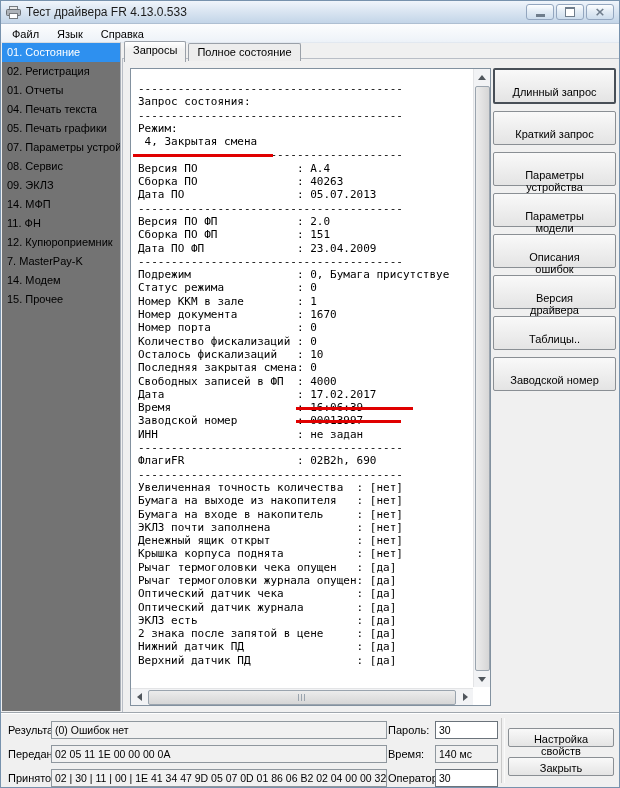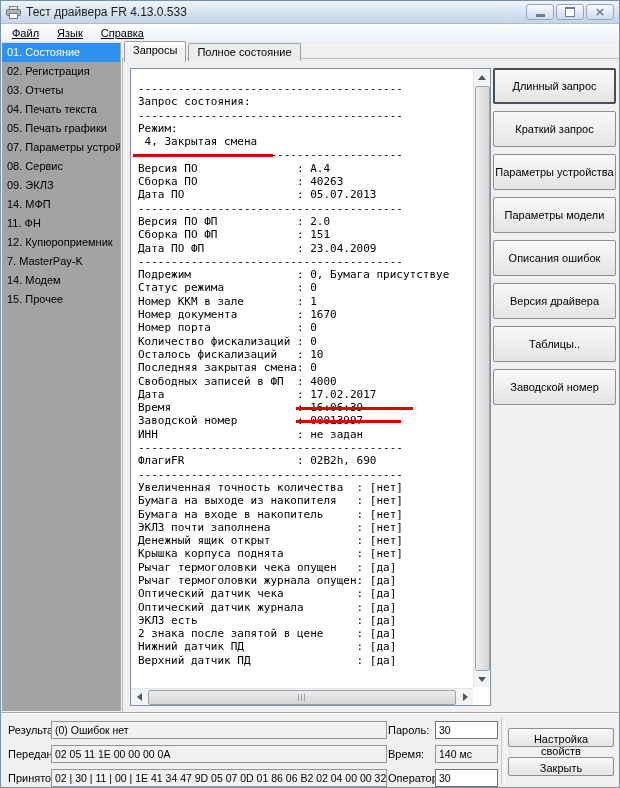--- a/index.html
+++ b/index.html
@@ -12,24 +12,24 @@
   .title-text{margin-left:5px;font-size:12px;color:#1c1c1c;}
   .win-controls{margin-left:auto;display:flex;gap:2px;}
   .wbtn{width:28px;height:16px;border:1px solid #93a6bf;border-radius:3px;
     background:linear-gradient(#fdfeff,#e3ecf5 45%,#cddded);display:flex;align-items:center;
     justify-content:center;padding:0;cursor:default;}
   .g-min{width:9px;height:3px;background:#6f7d8c;margin-top:7px;}
   .g-max{width:8px;height:7px;border:1px solid #6f7d8c;border-top:2px solid #6f7d8c;background:#fff;}
   .g-close{font-size:13px;font-weight:bold;color:#6f7d8c;line-height:14px;font-family:"DejaVu Sans",sans-serif;}
   
   .menubar{height:18px;background:linear-gradient(#fcfdfe,#edf2f8);display:flex;
-    align-items:center;padding-left:2px;border-bottom:1px solid #e2e8f0;text-decoration:underline;}
+    align-items:flex-end;padding-left:2px;border-bottom:1px solid #e2e8f0;}
   .menu-item{padding:2px 9px;}
   
-  .sidebar{position:absolute;left:1px;top:41px;width:118px;height:668px;background:#a3a3a3;
+  .sidebar{position:absolute;left:1px;top:41px;width:118px;height:668px;background:#737373;
     border-right:1px solid #a8aeb6;border-top:1px solid #d8dce0;overflow:hidden;}
   .side-item{height:19px;line-height:19px;padding-left:5px;white-space:nowrap;overflow:hidden;}
   .side-item.selected{background:#2e90ef;color:#fff;}
   
   .tabstrip{position:absolute;left:123px;top:40px;display:flex;z-index:3;}
   .tab{height:15px;line-height:15px;padding:1px 8px;border:1px solid #9aa0a8;border-bottom:none;
     border-radius:2px 2px 0 0;background:#ededed;margin-right:2px;margin-top:2px;}
   .tab.active{margin-top:0;height:18px;background:linear-gradient(#ffffff,#f0f0f0 40%);}
   .tabpage{position:absolute;left:121px;top:57px;width:496px;height:653px;
     border:1px solid #b9bec6;background:#f0f0f0;}
@@ -46,23 +46,23 @@
   .tri-left{width:0;height:0;border-top:4px solid transparent;border-bottom:4px solid transparent;border-right:5px solid #50565c;}
   .tri-right{width:0;height:0;border-top:4px solid transparent;border-bottom:4px solid transparent;border-left:5px solid #50565c;}
   .vthumb{position:absolute;left:1px;top:17px;width:13px;height:583px;
     background:linear-gradient(90deg,#ececec,#d6d6d6);border:1px solid #9aa4ae;border-radius:2px;}
   .hthumb{position:absolute;top:1px;left:17px;width:306px;height:13px;
     background:linear-gradient(#ececec,#d6d6d6);border:1px solid #9aa4ae;border-radius:2px;
     display:flex;align-items:center;justify-content:center;}
   .grip{width:8px;height:7px;background:repeating-linear-gradient(90deg,#9aa4ae 0 1px,transparent 1px 3px);}
   
   .btncol{position:absolute;left:492px;top:67px;width:123px;}
-  .abtn{display:block;width:100%;height:36px;margin-bottom:7px;box-sizing:border-box;
+  .abtn{display:block;width:100%;height:20px;margin-bottom:7px;box-sizing:border-box;
     border:1px solid #8a8f94;border-radius:2px;background:linear-gradient(#f9f9f9,#e4e4e4);
-    font-family:"Liberation Sans",sans-serif;font-size:11px;color:#000;padding:0;}
+    font-family:"Liberation Sans",sans-serif;font-size:11px;color:#000;padding:16px;}
   .abtn.default{border:2px solid #484f57;}
   
   .ul{position:absolute;height:3px;background:#e00000;z-index:5;}
   #ul-mode{left:132px;top:153px;width:140px;}
   #ul-date{left:295px;top:406px;width:117px;}
   #ul-time{left:295px;top:419px;width:105px;}
   
   .bottom{position:absolute;left:0;top:711px;width:618px;height:75px;background:#f0f0f0;
     border-top:1px solid #9fa6ad;box-shadow:inset 0 1px 0 #ffffff;}
   .blabel{position:absolute;white-space:nowrap;}
@@ -102,21 +102,21 @@
 
   <div class="menubar" id="menubar">
       <div class="menu-item">Файл</div>
       <div class="menu-item">Язык</div>
       <div class="menu-item">Справка</div>
     </div>
 
   <div class="sidebar" id="sidebar">
       <div class="side-item selected">01. Состояние</div>
       <div class="side-item">02. Регистрация</div>
-      <div class="side-item">03. Отчеты</div>
+      <div class="side-item">01. Отчеты</div>
       <div class="side-item">04. Печать текста</div>
       <div class="side-item">05. Печать графики</div>
       <div class="side-item">07. Параметры устройства</div>
       <div class="side-item">08. Сервис</div>
       <div class="side-item">09. ЭКЛЗ</div>
       <div class="side-item">14. МФП</div>
       <div class="side-item">11. ФН</div>
       <div class="side-item">12. Купюроприемник</div>
       <div class="side-item">7. MasterPay-K</div>
       <div class="side-item">14. Модем</div>

